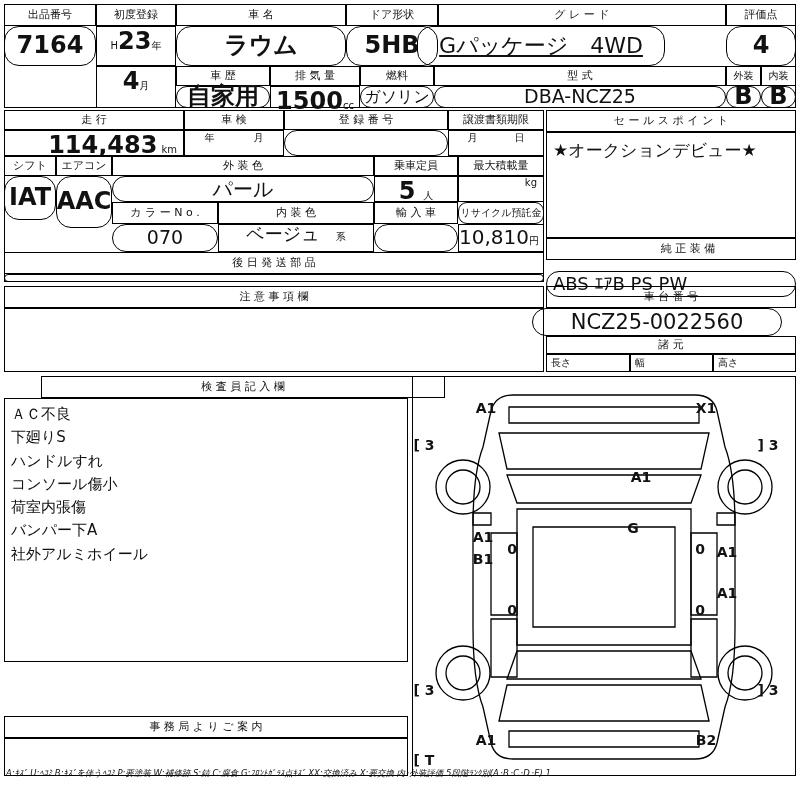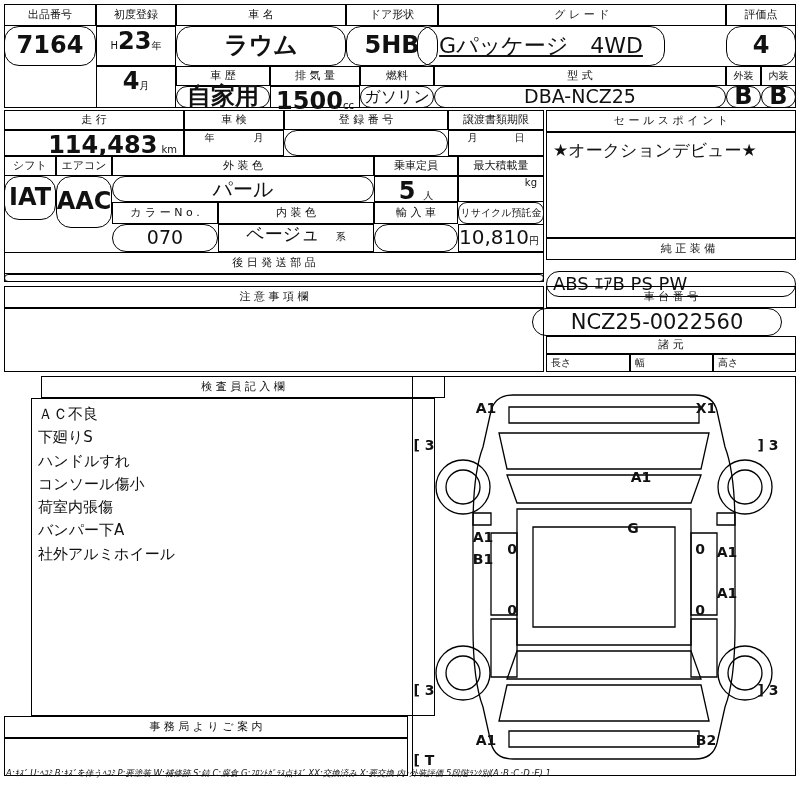--- a/index.html
+++ b/index.html
@@ -167,21 +167,21 @@
   </div>
 
   <div class="box lbl" style="left:546px;top:286px;width:250px;height:22px;">車 台 番 号</div>
   <div class="box val" style="left:532px;top:308px;width:250px;height:28px;font-size:21px;">NCZ25-0022560</div>
   <div class="box lbl" style="left:546px;top:336px;width:250px;height:18px;">諸 元</div>
   <div class="box lbl left" style="left:546px;top:354px;width:84px;height:18px;font-size:10px;">長さ</div>
   <div class="box lbl left" style="left:630px;top:354px;width:83px;height:18px;font-size:10px;">幅</div>
   <div class="box lbl left" style="left:713px;top:354px;width:83px;height:18px;font-size:10px;">高さ</div>
 
   <div class="box lbl" style="left:4px;top:376px;width:404px;height:22px;margin-left:37px;">検 査 員 記 入 欄</div>
-  <div class="box" style="left:4px;top:398px;width:404px;height:318px;margin-left:27px;">
+  <div class="box" style="left:4px;top:398px;width:404px;height:264px;">
     <div class="notes" id="inspector-lines">
         <div>ＡＣ不良</div>
         <div>下廻りS</div>
         <div>ハンドルすれ</div>
         <div>コンソール傷小</div>
         <div>荷室内張傷</div>
         <div>バンパー下A</div>
         <div>社外アルミホイール</div>
       </div>
   </div>

